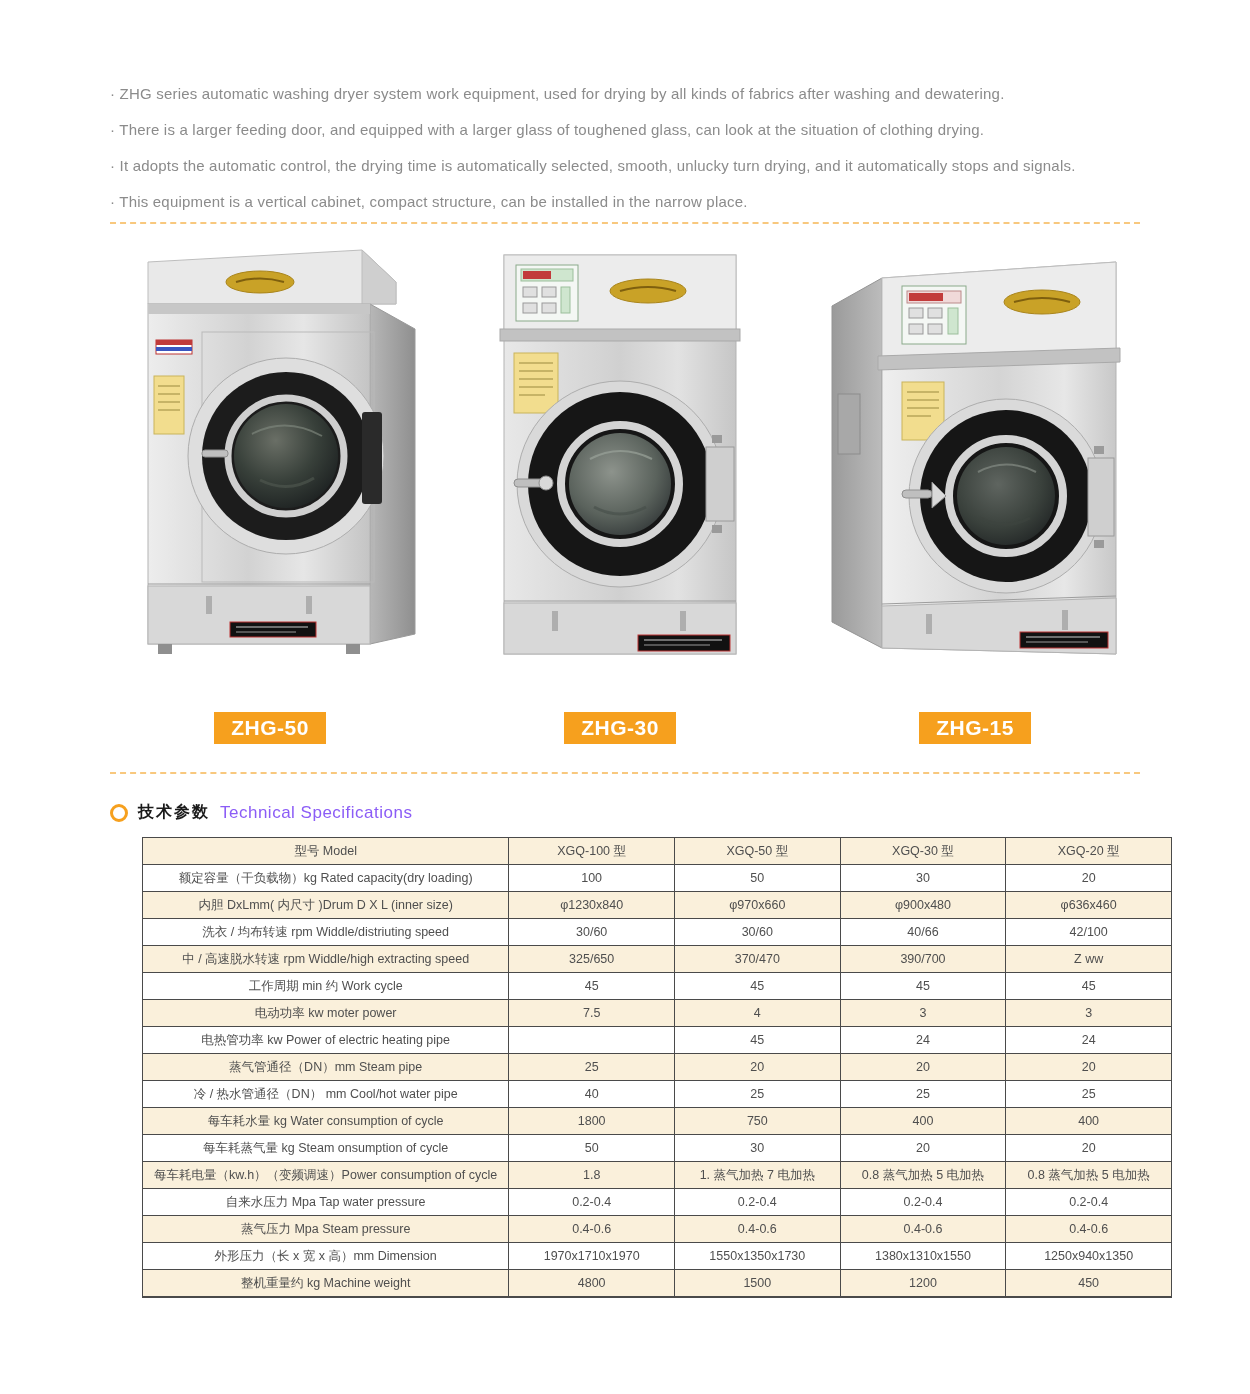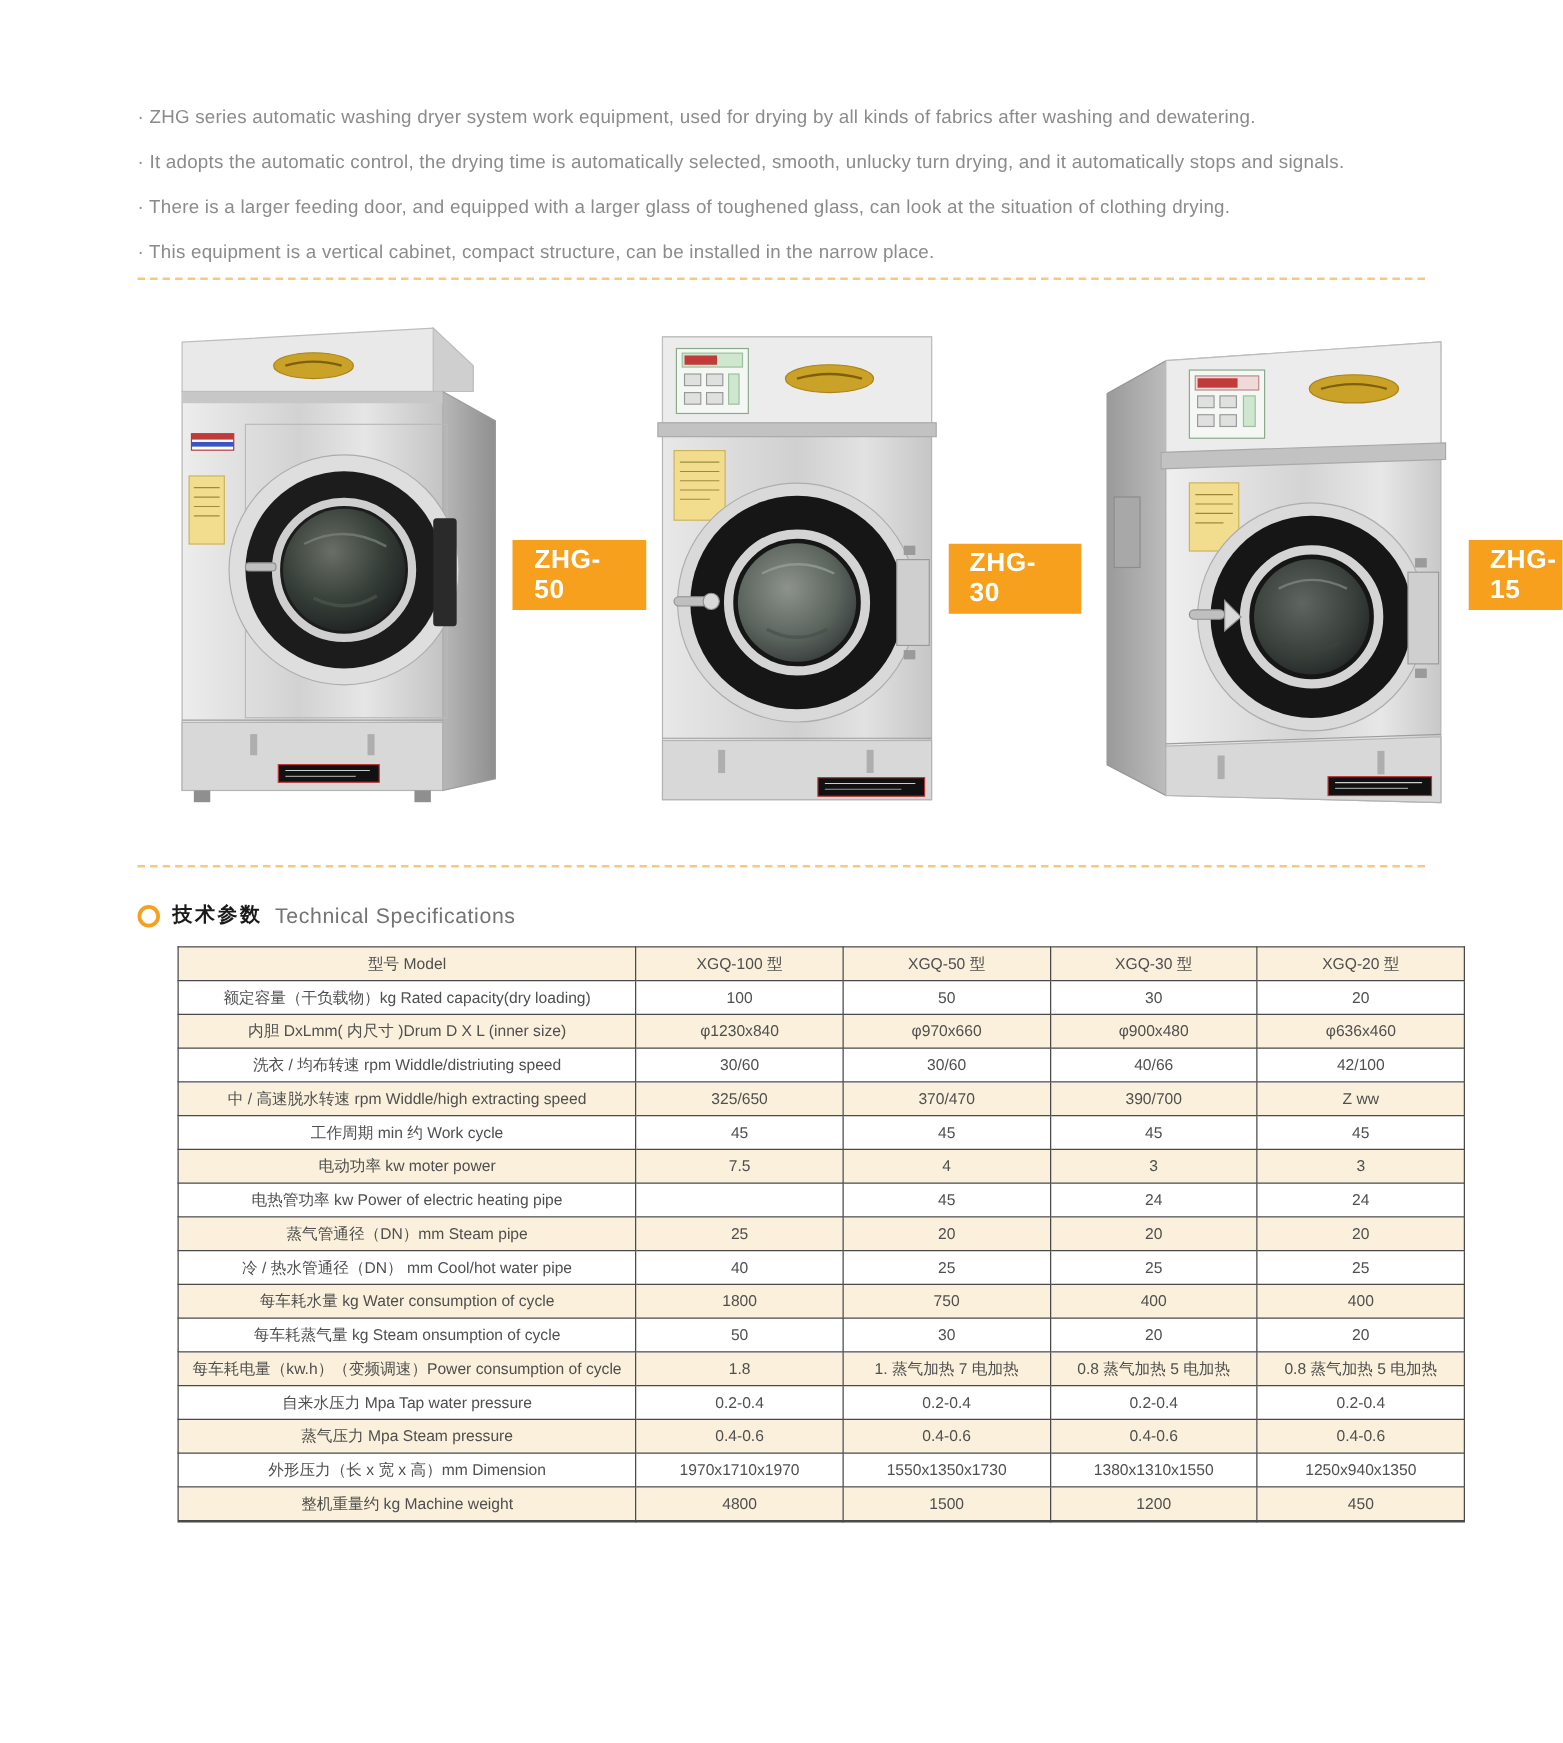--- a/index.html
+++ b/index.html
@@ -9,52 +9,52 @@
   
   .intro li{list-style:none;font-size:15px;line-height:36px;color:#8b8b8b;letter-spacing:.2px;}
   .intro ul{margin:0;padding:0;}
 
   .dashed-divider{border:none;border-top:2px dashed #F8C87E;margin:0;}
   .divider-1{margin-top:2px;}
   .divider-2{margin-top:28px;}
 
   
   .products{display:flex;justify-content:space-between;align-items:flex-end;margin-top:20px;}
-  .product{display:flex;flex-direction:row;align-items:center;}
+  .product{display:flex;flex-direction:column;align-items:center;gap:36px;}
   .product svg{display:block;}
   .model-badge{display:inline-block;margin-top:12px;background:#F6A01E;color:#ffffff;
     font-size:21px;font-weight:bold;padding:4px 17px;letter-spacing:.5px;}
 
   
   .section-header{display:flex;align-items:center;margin-top:28px;}
   .ring-icon{width:12px;height:12px;border:3px solid #F6A01E;border-radius:50%;margin-right:10px;}
   .section-title-zh{font-size:16px;font-weight:bold;color:#1a1a1a;letter-spacing:2px;}
-  .section-title-en{font-size:17px;color:#737373;margin-left:10px;letter-spacing:.5px;}
+  .section-title-en{font-size:17px;color:#8b5cf6;margin-left:10px;letter-spacing:.5px;}
 
   
   table.specs{width:100%;border-collapse:collapse;margin-top:14px;table-layout:fixed;
     border-top:1px solid #4a4a4a;border-bottom:2px solid #4a4a4a;margin-left:32px;}
   table.specs th,table.specs td{
     border:1px solid #4a4a4a;height:26px;text-align:center;vertical-align:middle;
     font-size:12.5px;color:#4f4f4f;font-weight:normal;padding:0 4px;white-space:nowrap;overflow:hidden;}
   table.specs col.c-label{width:35.6%;}
   table.specs col.c-val{width:16.1%;}
   table.specs thead th{background:#FAF0DB;}
   table.specs tbody tr:nth-child(even) td{background:#FAF0DB;}
 </style>
 </head>
 <body>
 
 <div class="content">
 
   <div class="intro">
     <ul>
       <li>· ZHG series automatic washing dryer system work equipment, used for drying by all kinds of fabrics after washing and dewatering.</li>
+      <li>· There is a larger feeding door, and equipped with a larger glass of toughened glass, can look at the situation of clothing drying.</li>
       <li>· It adopts the automatic control, the drying time is automatically selected, smooth, unlucky turn drying, and it automatically stops and signals.</li>
-      <li>· There is a larger feeding door, and equipped with a larger glass of toughened glass, can look at the situation of clothing drying.</li>
       <li>· This equipment is a vertical cabinet, compact structure, can be installed in the narrow place.</li>
     </ul>
   </div>
 
   <hr class="dashed-divider divider-1">
 
   <div class="products">
 
     <div class="product">
       <svg width="320" height="420" viewBox="0 0 320 420">

